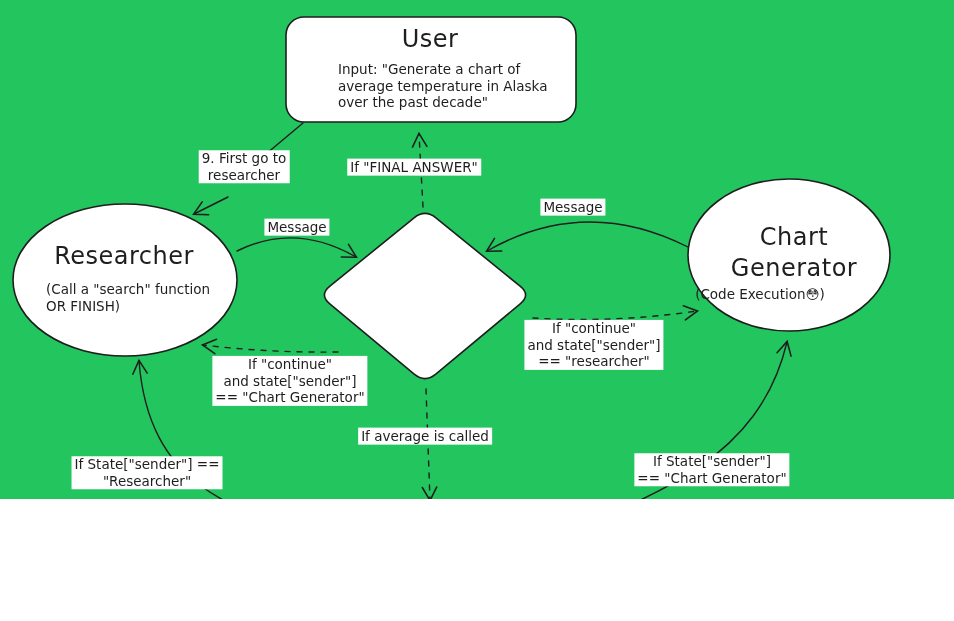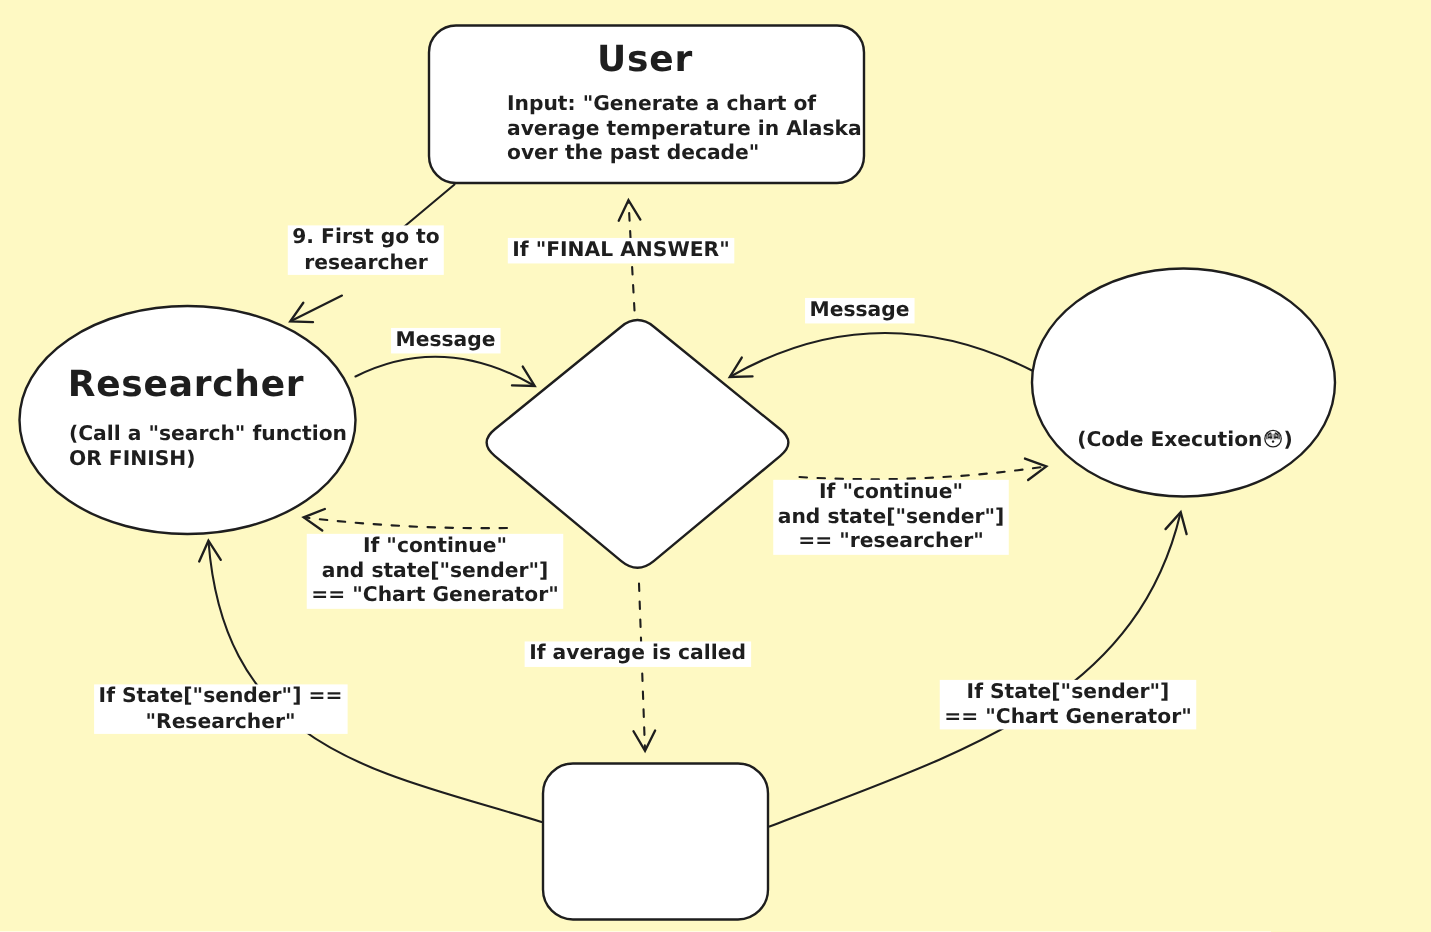--- a/index.html
+++ b/index.html
@@ -1,23 +1,22 @@
 <!DOCTYPE html>
 <html><head>
 <meta charset="utf-8">
 <style>
   html,body{margin:0;padding:0;background:#fff;}
   #canvas{
     position:relative;
-    width:954px;height:621px;
-    background:#fef9c3;
+    width:954px;height:499px;
+    background:#22c55e;
     font-family:"DejaVu Sans",sans-serif;
     color:#1e1e1e;
     overflow:hidden;
-    font-weight:bold;
   }
   #shapes{position:absolute;inset:0;}
   .label{
     position:absolute;
     transform:translate(-50%,-50%);
     text-align:center;
     white-space:pre-line;
     color:#1e1e1e;
     line-height:1.24;
   }
@@ -72,21 +71,23 @@
   <div class="label node-title" style="left:430px;top:40px;">User</div>
   <div class="label left-align node-body" style="left:338px;top:61px;">Input: "Generate a chart of
 average temperature in Alaska
 over the past decade"</div>
 
   <div class="label node-title" style="left:124px;top:257px;">Researcher</div>
   <div class="label left-align node-body" style="left:46px;top:281px;">(Call a "search" function
 OR FINISH)</div>
 
 
-  <div class="label node-body" style="left:790px;top:294px;">(Code Execution😳)</div>
+  <div class="label node-title" style="left:794px;top:253px;line-height:1.3;">Chart
+Generator</div>
+  <div class="label node-body" style="left:760px;top:294px;">(Code Execution😳)</div>
 
 
   <div class="label edge-label" style="left:244px;top:167px;">9. First go to
 researcher</div>
   <div class="label edge-label" style="left:414px;top:167px;">If "FINAL ANSWER"</div>
   <div class="label edge-label" style="left:297px;top:227px;">Message</div>
   <div class="label edge-label" style="left:573px;top:207px;">Message</div>
   <div class="label edge-label" style="left:290px;top:381px;">If "continue"
 and state["sender"]
 == "Chart Generator"</div>

